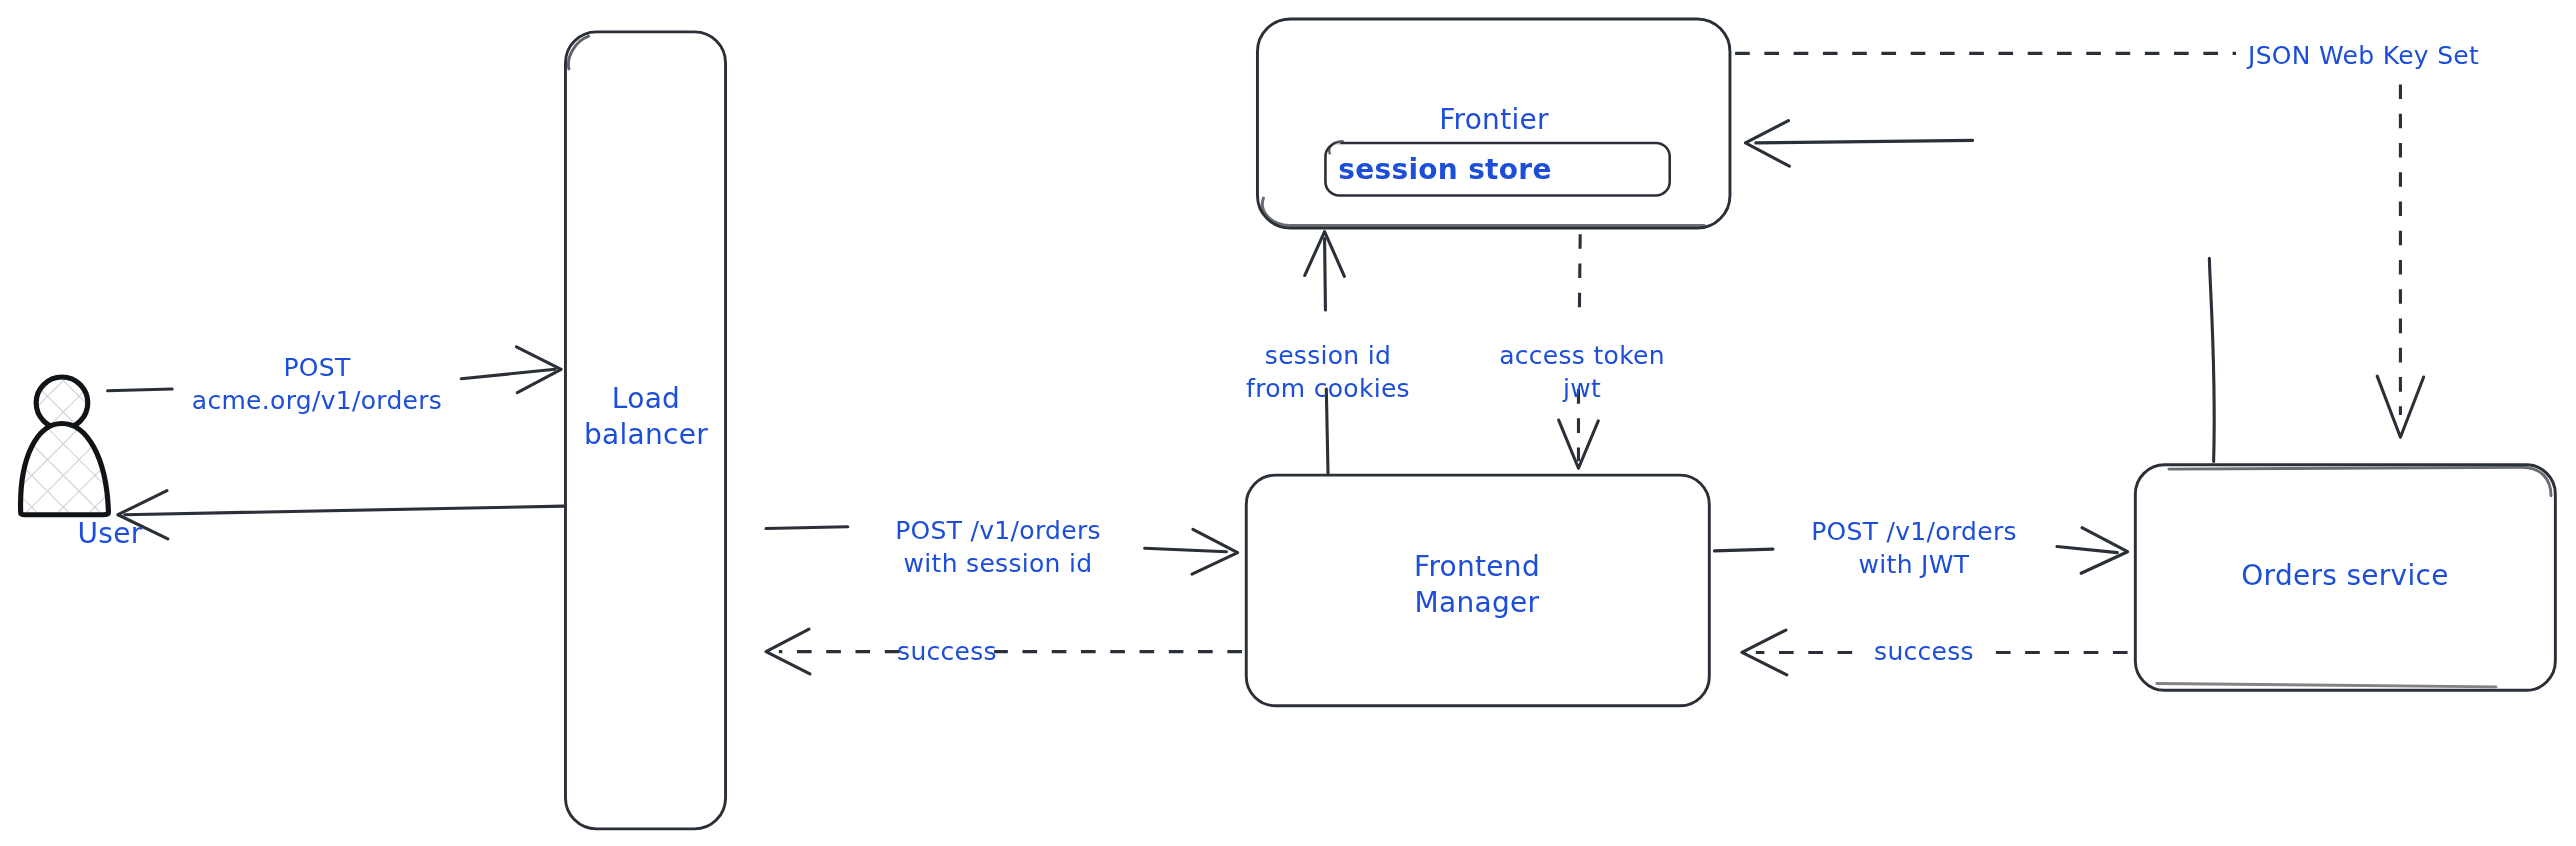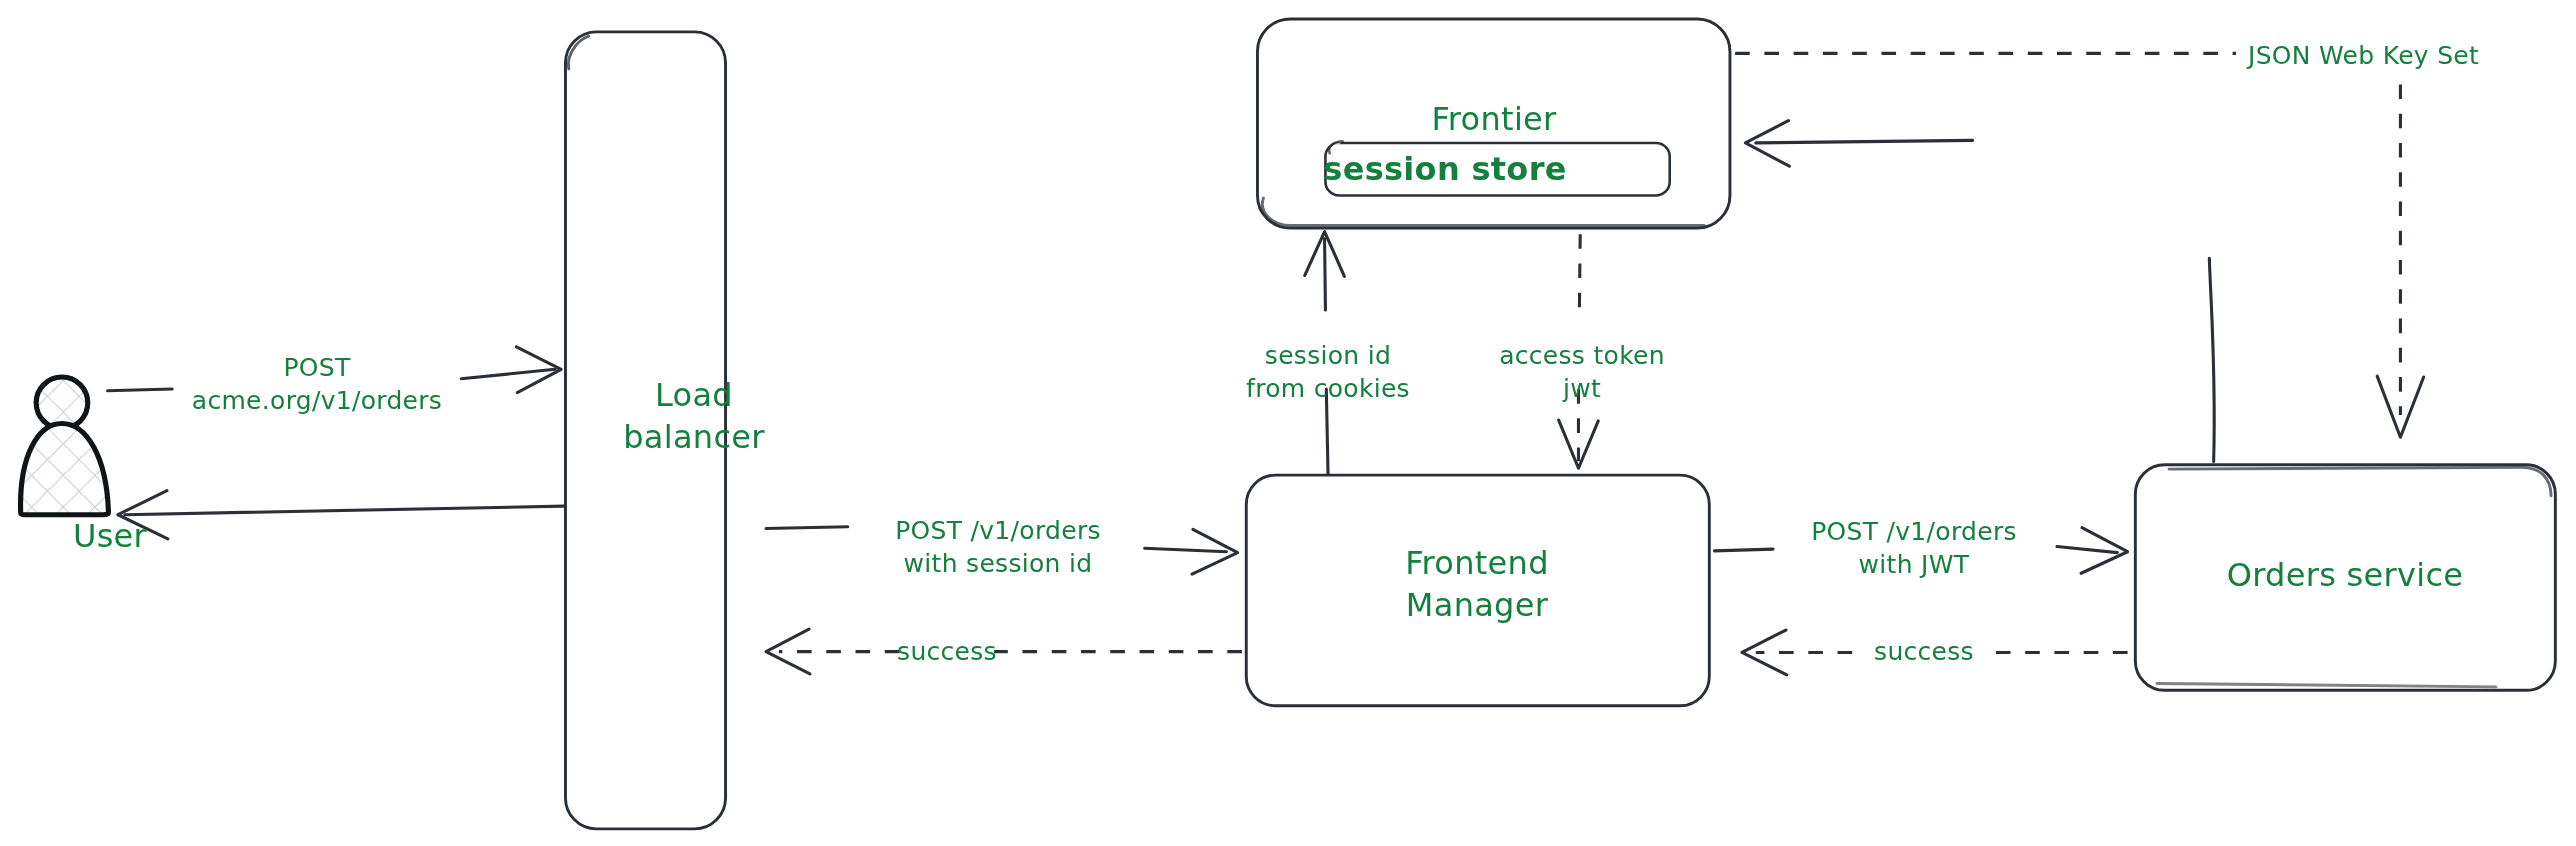--- a/index.html
+++ b/index.html
@@ -67,32 +67,32 @@
     stroke-width: 6;
     stroke-linecap: round;
     stroke-linejoin: round;
   }
   .hatch-line {
     stroke: #c6ccd8;
     stroke-width: 2.2;
   }
   .dlabel {
     position: absolute;
-    color: #15803d;
+    color: #1d4ed8;
     font-family: "DejaVu Sans", sans-serif;
     font-size: 25px;
     line-height: 1.30;
     letter-spacing: 0.3px;
     white-space: pre;
     text-align: center;
     pointer-events: none;
     user-select: none;
   }
   .dlabel.node-text {
-    font-size: 32px;
+    font-size: 28px;
   }
   .center-x {
     transform: translateX(-50%);
     margin-left: 48px;
   }
   .center-xy {
     transform: translate(-50%, -50%);
   }
 </style>
 </head>
@@ -193,21 +193,21 @@
     <g>
       <path class="edge-dashed" d="M 2016 62 L 2598 62"></path>
       <path class="edge-dashed" d="M 2789 98 L 2789 482"></path>
       <path class="arrowhead" d="M 2762 437 L 2789 508 L 2816 438"></path>
     </g>
 
   </svg>
 
   <div class="dlabel node-text center-x" style="left:62px; top:516px;">User</div>
 
-  <div class="dlabel node-text center-xy" style="left:646px; top:417px;margin-left:48px;"><span>Load</span><br><span>balancer</span></div>
+  <div class="dlabel node-text center-xy" style="left:646px; top:417px;"><span>Load</span><br><span>balancer</span></div>
 
   <div class="dlabel node-text center-xy" style="left:1494px; top:120px;">Frontier</div>
 
   <div class="dlabel node-text center-xy" style="left:1445px; top:170px;font-weight:bold;">session store</div>
 
   <div class="dlabel node-text center-xy" style="left:1477px; top:585px;"><span>Frontend</span><br><span>Manager</span></div>
 
   <div class="dlabel node-text center-xy" style="left:2345px; top:576px;">Orders service</div>
 
   <div class="dlabel center-xy" style="left:317px; top:384px;"><span>POST</span><br><span>acme.org/v1/orders</span></div>

